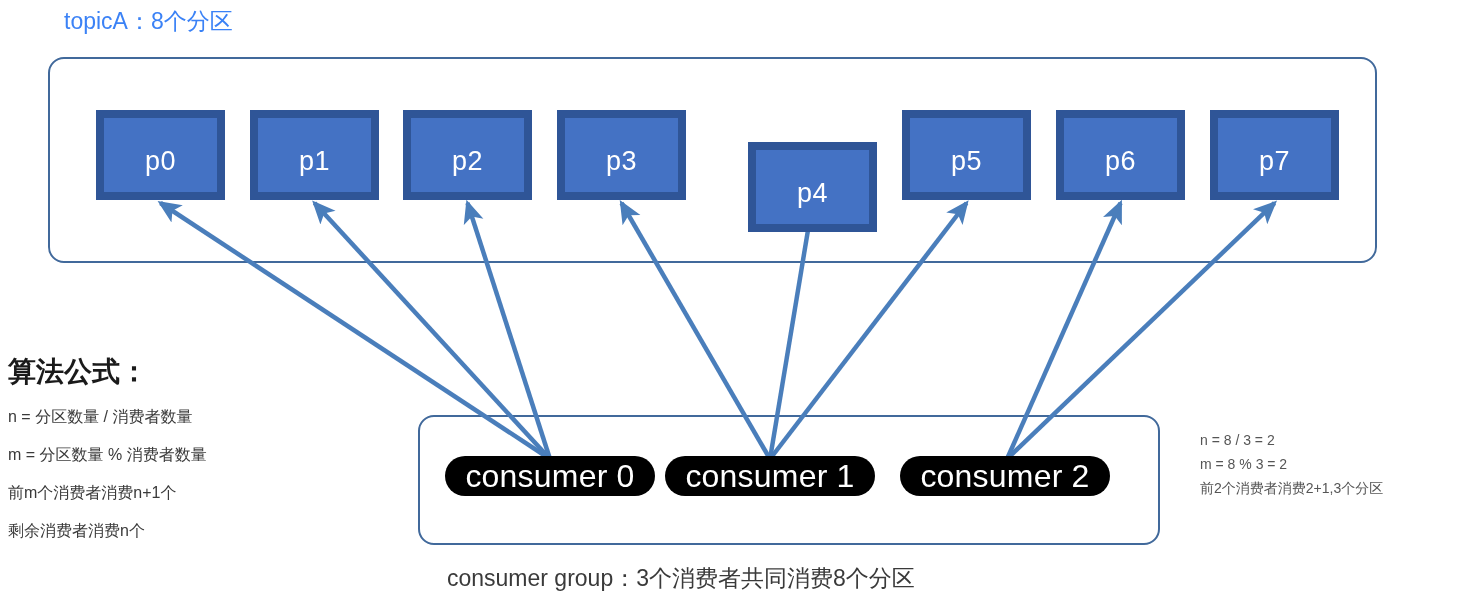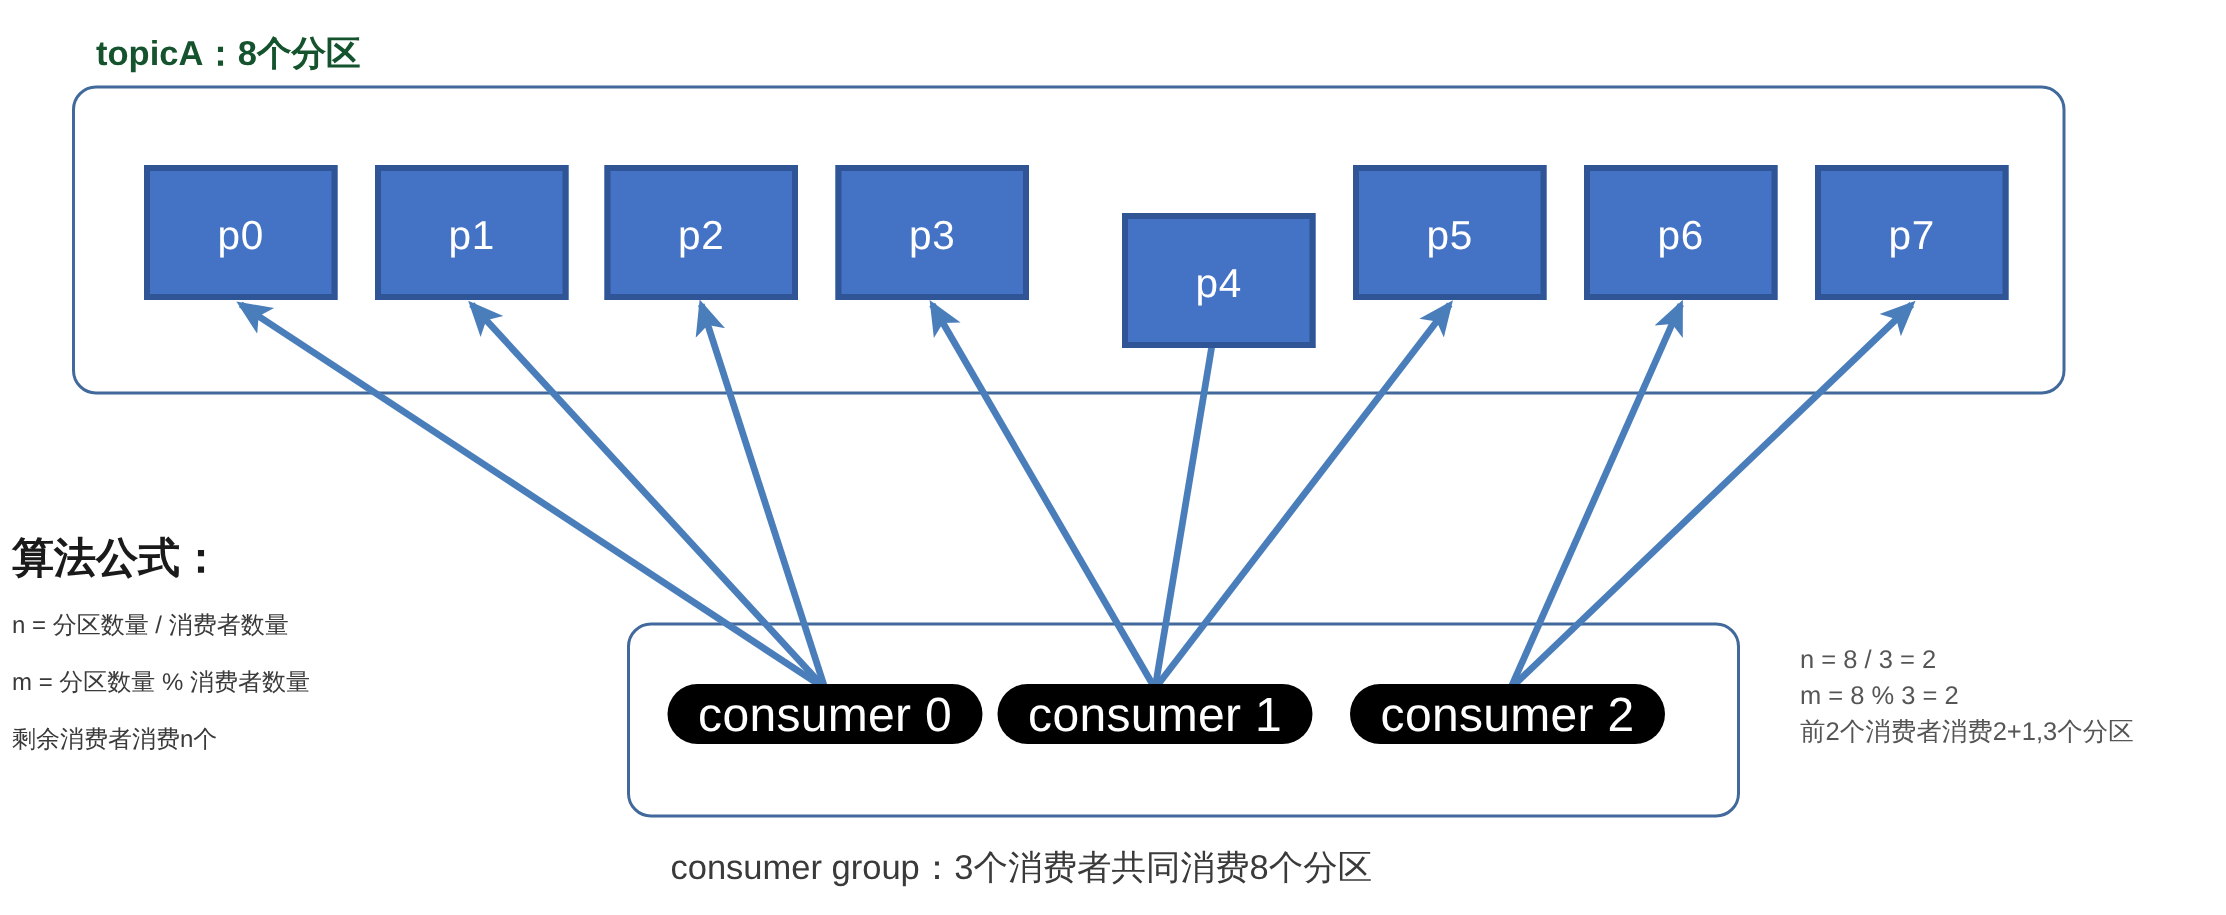--- a/index.html
+++ b/index.html
@@ -50,21 +50,21 @@
   }
 
   
   .partition-box {
     position: absolute;
     top: 110px;
     width: 129px;
     height: 90px;
     box-sizing: border-box;
     background: #4472C4;
-    border: 4px solid #a3a3a3;
+    border: 8px solid #a3a3a3;
     color: #ffffff;
     font-size: 27px;
     line-height: 86px;
     text-align: center;
     letter-spacing: 0.5px;
   }
 
   
   .consumer-pill {
     position: absolute;
@@ -77,25 +77,24 @@
     font-size: 32px;
     line-height: 40px;
     text-align: center;
     letter-spacing: 0.2px;
   }
 
   
   #topic-title {
     position: absolute;
     left: 64px;
-    top: 20px;
+    top: 6px;
     font-size: 23px;
-    color: #14532d;
+    color: #3b82f6;
     white-space: nowrap;
-    font-weight: bold;
   }
   #group-caption {
     position: absolute;
     left: 447px;
     top: 563px;
     font-size: 23px;
     color: #3a3a3a;
     white-space: nowrap;
   }
 
@@ -119,21 +118,21 @@
     white-space: nowrap;
   }
 
   #result-block {
     position: absolute;
     left: 1200px;
     top: 428px;
     width: 280px;
   }
   .result-line {
-    font-size: 17px;
+    font-size: 14px;
     color: #555555;
     line-height: 24px;
     white-space: nowrap;
   }
 </style>
 </head>
 <body>
 
 <div id="canvas">
 
@@ -175,20 +174,21 @@
       <div class="consumer-pill" style="left: 665px; width: 210px; background: rgb(0, 0, 0); color: rgb(255, 255, 255);">consumer 1</div>
       <div class="consumer-pill" style="left: 900px; width: 210px; background: rgb(0, 0, 0); color: rgb(255, 255, 255);">consumer 2</div>
     </div>
 
   <div id="group-caption">consumer group：3个消费者共同消费8个分区</div>
 
   <div id="formula-block">
     <div id="formula-title">算法公式：</div>
     <div class="formula-line">n = 分区数量 / 消费者数量</div>
     <div class="formula-line">m = 分区数量 % 消费者数量</div>
+    <div class="formula-line">前m个消费者消费n+1个</div>
     <div class="formula-line">剩余消费者消费n个</div>
   </div>
 
   <div id="result-block">
     <div class="result-line">n = 8 / 3 = 2</div>
     <div class="result-line">m = 8 % 3 = 2</div>
     <div class="result-line">前2个消费者消费2+1,3个分区</div>
   </div>
 
 </div>

